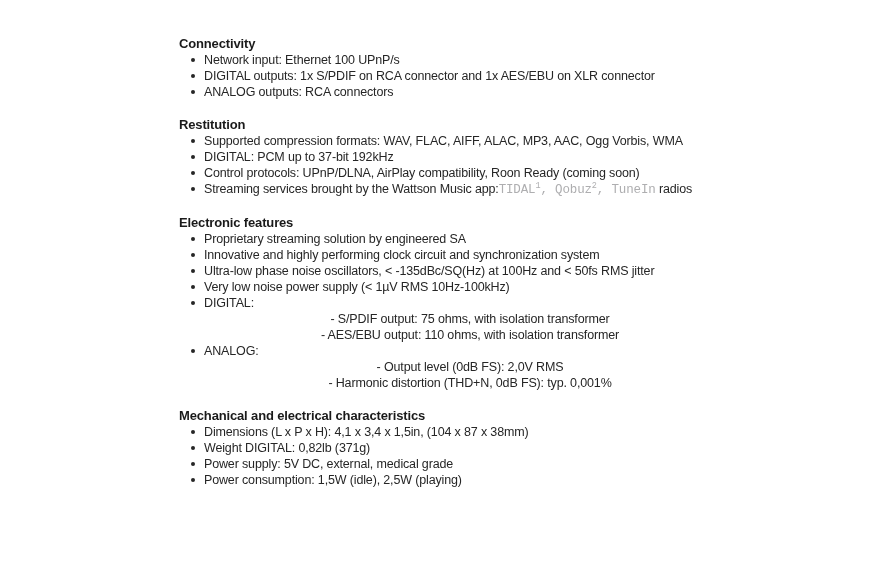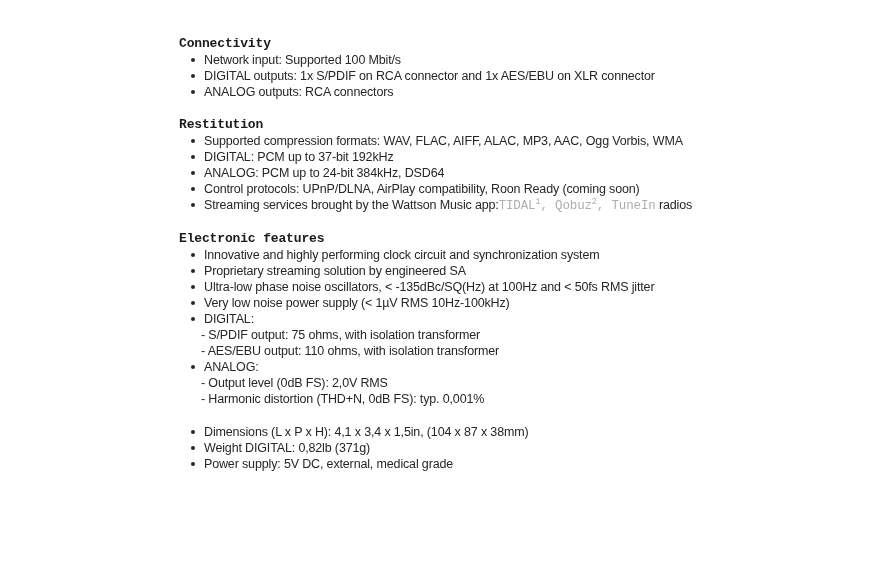--- a/index.html
+++ b/index.html
@@ -22,21 +22,20 @@
   .spec-section {
     margin: 0 0 17px 0;
   }
   .sec-title {
     margin: 0;
     font-size: 13px;
     font-weight: 700;
     line-height: 16px;
     color: #1a1a1a;
     letter-spacing: -0.15px;
-    font-family: Liberation Mono, monospace;
   }
   .spec-list {
     list-style: none;
     margin: 0;
     padding: 0;
     font-size: 12.5px;
     line-height: 16px;
     letter-spacing: -0.15px;
     white-space: nowrap;
   }
@@ -51,20 +50,21 @@
     position: absolute;
     left: 12px;
     top: 6px;
     width: 4px;
     height: 4px;
     border-radius: 50%;
     background: #262626;
   }
   li.dash {
     padding-left: 22px;
+    text-align: center;
   }
   .muted {
     color: #aeaeb0;
     font-family: Liberation Mono, monospace;
   }
   .link {
     cursor: pointer;
   }
   sup {
     font-size: 8.5px;
@@ -72,50 +72,51 @@
     vertical-align: super;
   }
 </style>
 </head>
 <body>
 
 <main id="sheet">
     <section class="spec-section">
       <h3 class="sec-title">Connectivity</h3>
       <ul class="spec-list">
-        <li class="bullet"><span>Network input: Supported 100 Mbit/s</span></li>
+        <li class="bullet"><span>Network input: Ethernet 100 UPnP/s</span></li>
         <li class="bullet"><span>DIGITAL outputs: 1x S/PDIF on RCA connector and 1x AES/EBU on XLR connector</span></li>
         <li class="bullet"><span>ANALOG outputs: RCA connectors</span></li>
       </ul>
     </section>
     <section class="spec-section">
       <h3 class="sec-title">Restitution</h3>
       <ul class="spec-list">
         <li class="bullet"><span>Supported compression formats: WAV, FLAC, AIFF, ALAC, MP3, AAC, Ogg Vorbis, WMA</span></li>
         <li class="bullet"><span>DIGITAL: PCM up to 37-bit 192kHz</span></li>
-        <li class="bullet"><span>ANALOG: PCM up to 24-bit 384kHz, DSD64</span></li>
         <li class="bullet"><span>Control protocols: UPnP/DLNA, AirPlay compatibility, Roon Ready (coming soon)</span></li>
         <li class="bullet"><span>Streaming services brought by the Wattson Music app:</span><span class="muted link">TIDAL</span><sup class="muted">1</sup><span class="muted">, </span><span class="muted link">Qobuz</span><sup class="muted">2</sup><span class="muted">, </span><span class="muted link">TuneIn</span><span> radios</span></li>
       </ul>
     </section>
     <section class="spec-section">
       <h3 class="sec-title">Electronic features</h3>
       <ul class="spec-list">
+        <li class="bullet"><span>Proprietary streaming solution by engineered SA</span></li>
         <li class="bullet"><span>Innovative and highly performing clock circuit and synchronization system</span></li>
-        <li class="bullet"><span>Proprietary streaming solution by engineered SA</span></li>
         <li class="bullet"><span>Ultra-low phase noise oscillators, &lt; -135dBc/SQ(Hz) at 100Hz and &lt; 50fs RMS jitter</span></li>
         <li class="bullet"><span>Very low noise power supply (&lt; 1µV RMS 10Hz-100kHz)</span></li>
         <li class="bullet"><span>DIGITAL:</span></li>
         <li class="dash"><span>- S/PDIF output: 75 ohms, with isolation transformer</span></li>
         <li class="dash"><span>- AES/EBU output: 110 ohms, with isolation transformer</span></li>
         <li class="bullet"><span>ANALOG:</span></li>
         <li class="dash"><span>- Output level (0dB FS): 2,0V RMS</span></li>
         <li class="dash"><span>- Harmonic distortion (THD+N, 0dB FS): typ. 0,001%</span></li>
       </ul>
     </section>
     <section class="spec-section">
+      <h3 class="sec-title">Mechanical and electrical characteristics</h3>
       <ul class="spec-list">
         <li class="bullet"><span>Dimensions (L x P x H): 4,1 x 3,4 x 1,5in, (104 x 87 x 38mm)</span></li>
         <li class="bullet"><span>Weight DIGITAL: 0,82lb (371g)</span></li>
         <li class="bullet"><span>Power supply: 5V DC, external, medical grade</span></li>
+        <li class="bullet"><span>Power consumption: 1,5W (idle), 2,5W (playing)</span></li>
       </ul>
     </section>
   </main>
 
 </body></html>

